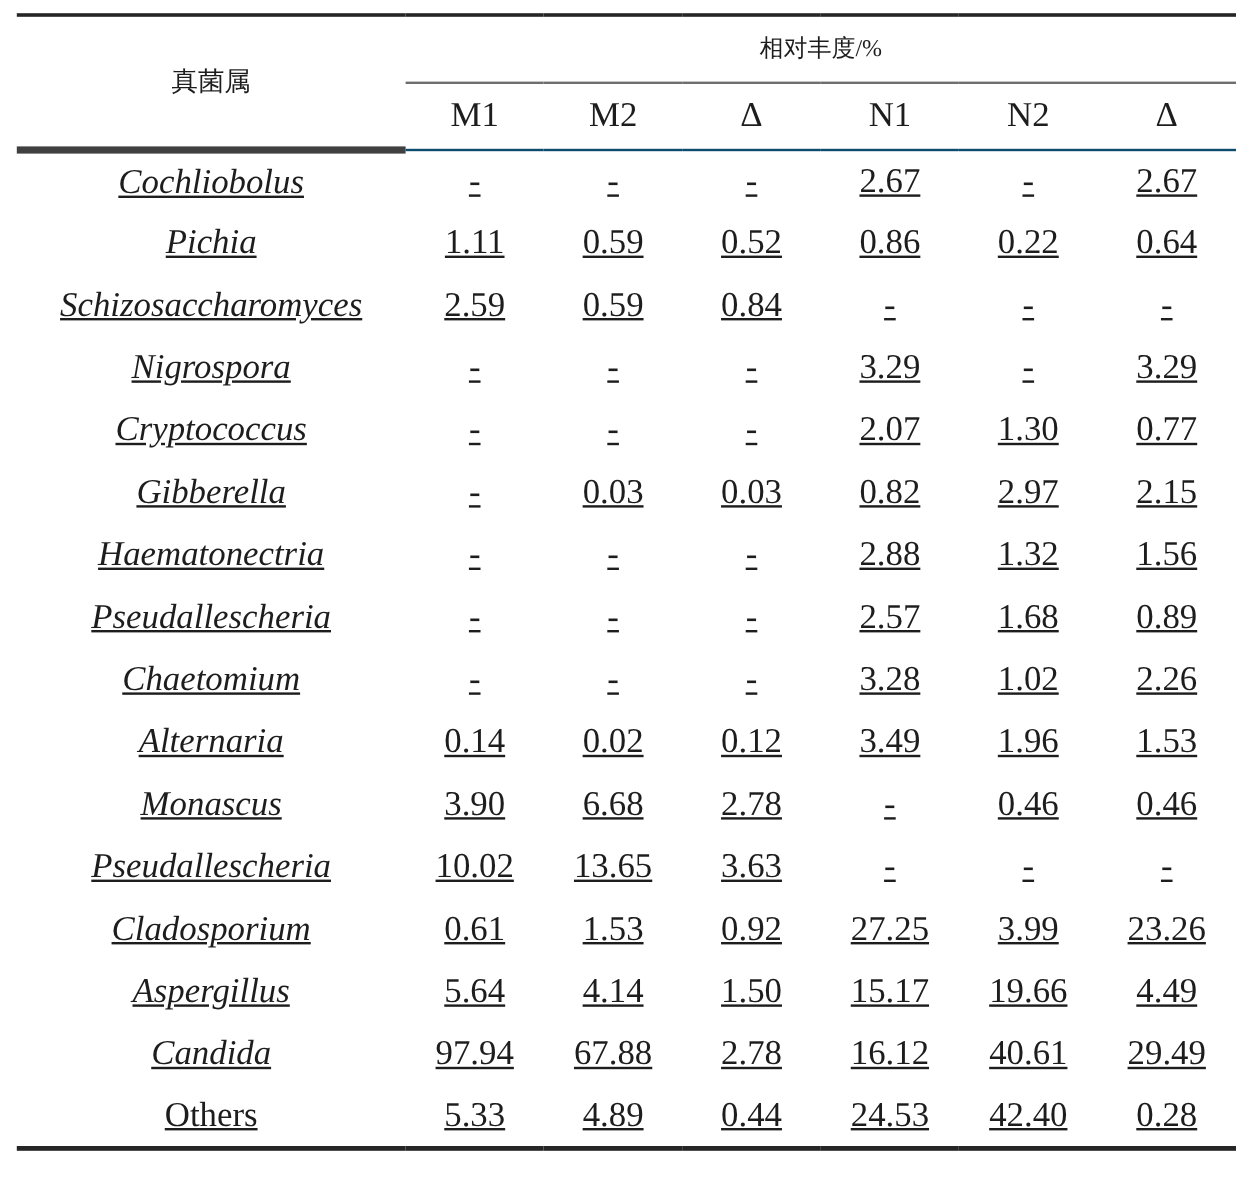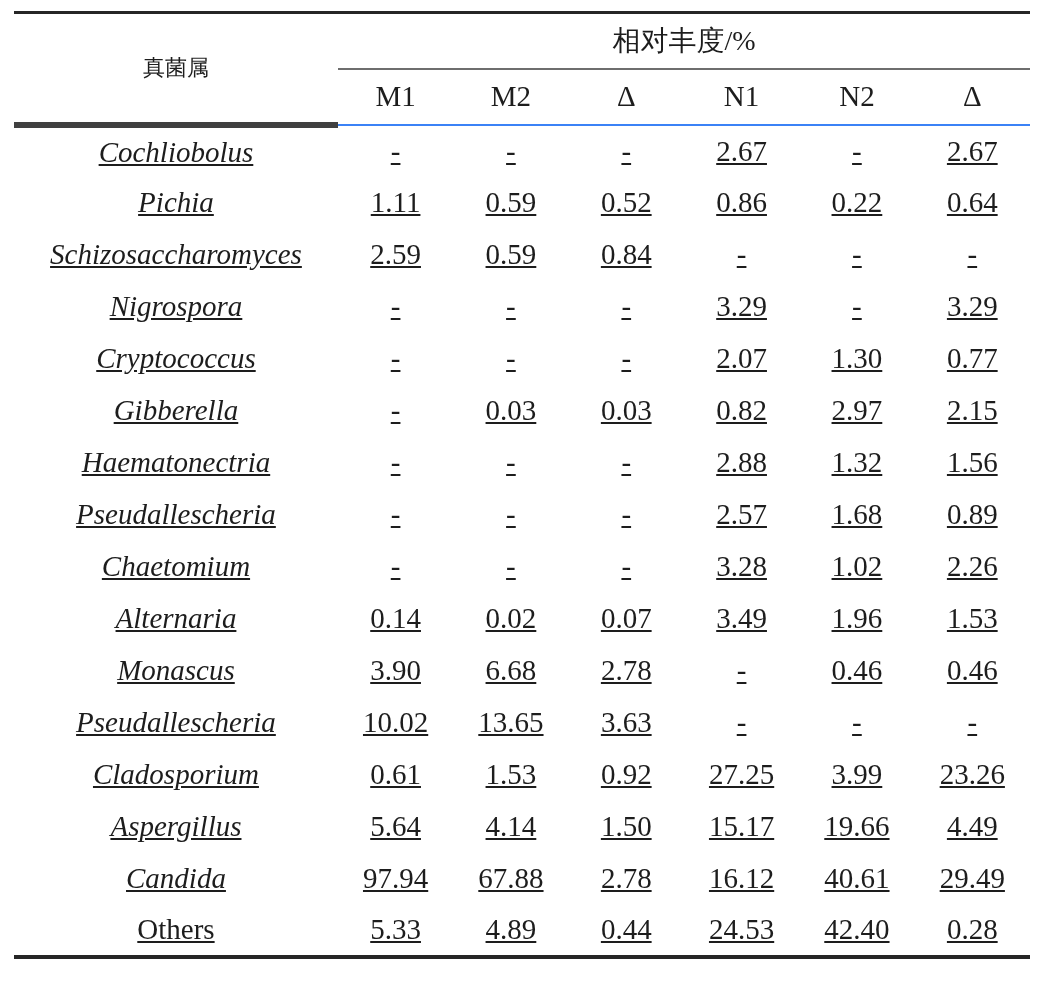--- a/index.html
+++ b/index.html
@@ -34,26 +34,26 @@
     padding: 0;
     white-space: nowrap;
     overflow: hidden;
   }
   thead tr { height: 56px; }
   th.genus-head {
     font-size: 22px;
     border-bottom: 6px solid #404040;
   }
   th.span-head {
-    font-size: 28px;
+    font-size: 20px;
     border-bottom: 2px solid #6e6e6e;
     text-align: center;
   }
   tr.subhead-row th {
-    border-bottom: 2px solid #3b82f6;
+    border-bottom: 2px solid #0c4a6e;
     margin-top: 13px;
   }
   tbody tr { height: 52px; text-decoration: underline; }
   td.genus-cell.italic { font-style: italic; }
   td.genus-cell.upright { font-style: normal; }
 </style>
 </head>
 <body>
 
 <div class="page">
@@ -160,21 +160,21 @@
           <td>-</td>
           <td>-</td>
           <td>3.28</td>
           <td>1.02</td>
           <td>2.26</td>
         </tr>
         <tr>
           <td class="genus-cell italic">Alternaria</td>
           <td>0.14</td>
           <td>0.02</td>
-          <td>0.07</td>
+          <td>0.12</td>
           <td>3.49</td>
           <td>1.96</td>
           <td>1.53</td>
         </tr>
         <tr>
           <td class="genus-cell italic">Monascus</td>
           <td>3.90</td>
           <td>6.68</td>
           <td>2.78</td>
           <td>-</td>

